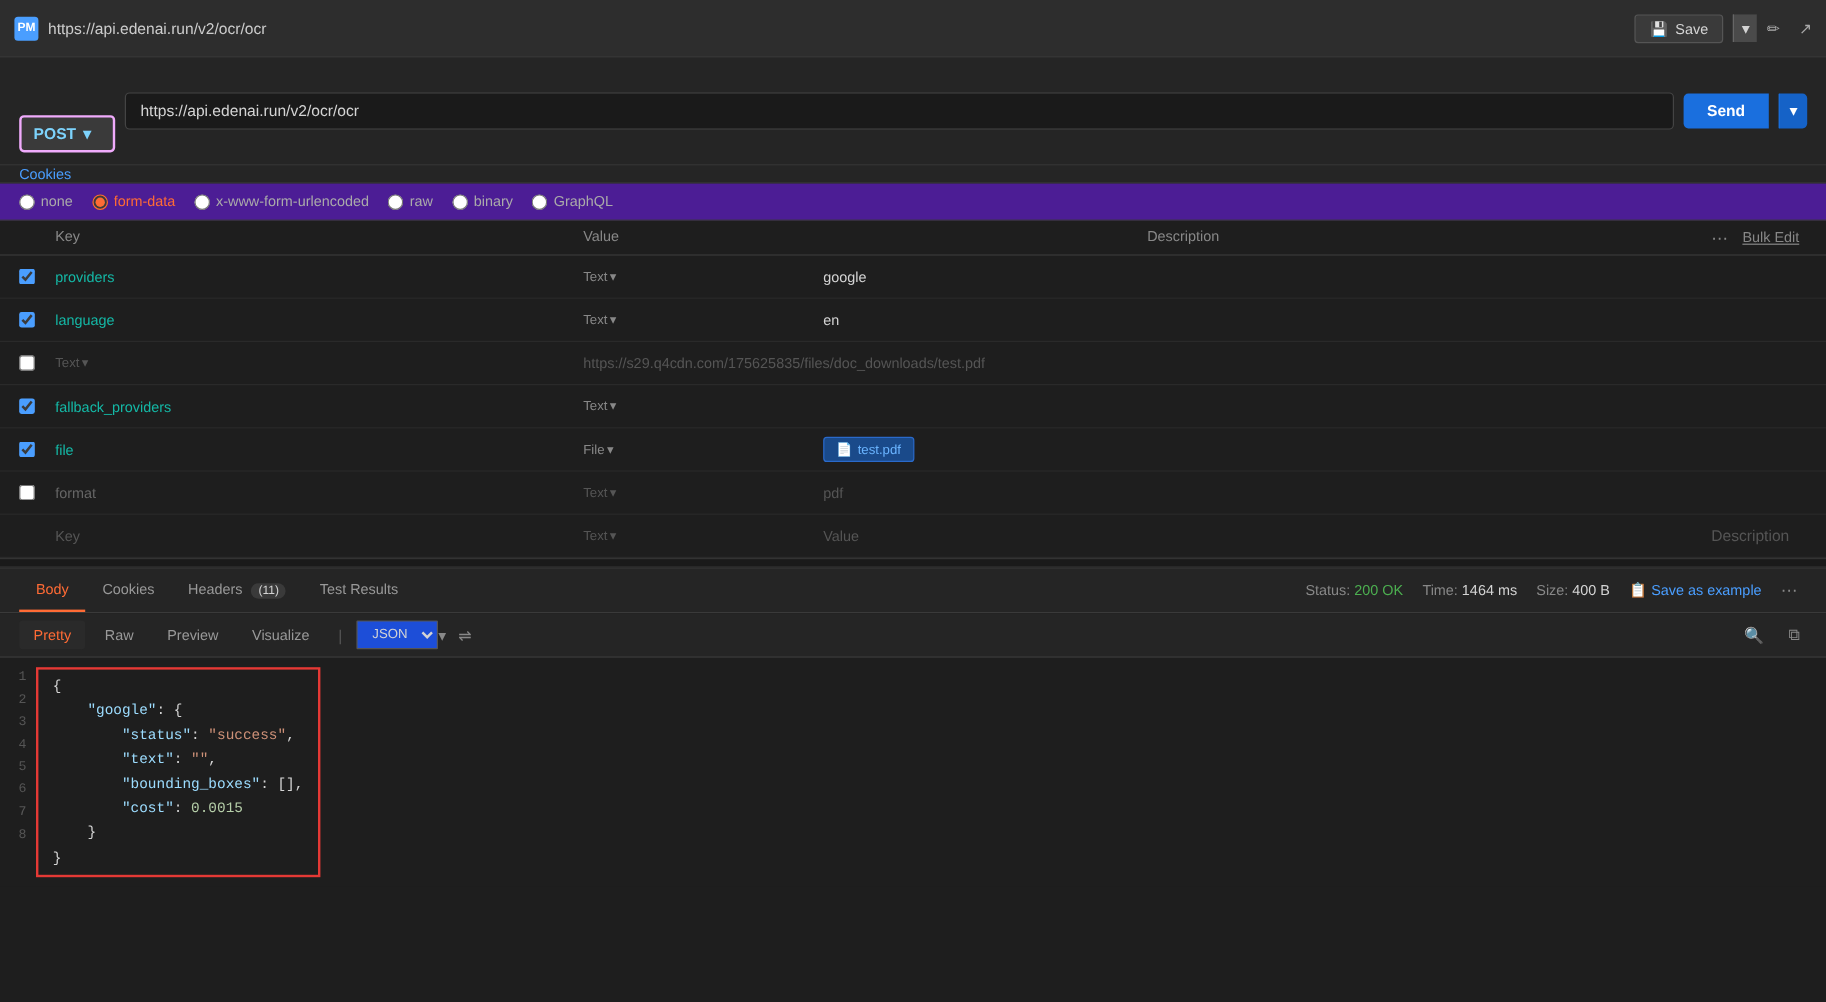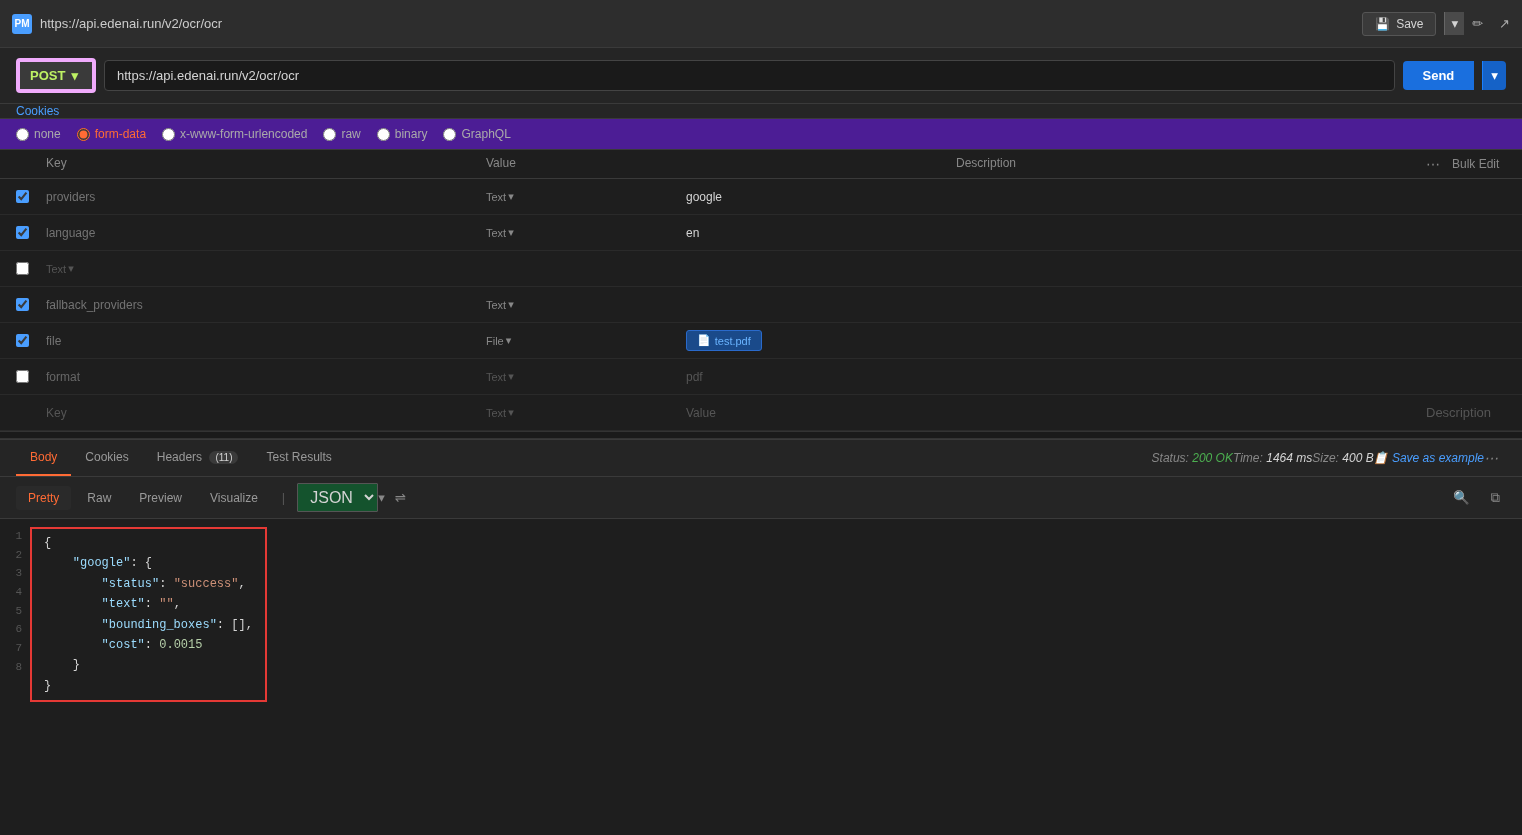--- a/index.html
+++ b/index.html
@@ -70,31 +70,32 @@
     .url-bar {
       background: #252525;
       padding: 10px 16px;
       display: flex;
       align-items: center;
       gap: 8px;
       border-bottom: 1px solid #3a3a3a;
     }
     .method-select {
       background: #3a3a3a;
-      color: #bef264;
-      border: 4px solid #f0abfc;
+      color: #7dd3fc;
+      border: 2px solid #f0abfc;
       padding: 6px 10px;
       border-radius: 4px;
       font-size: 13px;
       font-weight: bold;
       cursor: pointer;
       display: flex;
       align-items: center;
       gap: 6px;
       min-width: 80px;
+      margin-top: 38px;
     }
     .url-input {
       flex: 1;
       background: #1a1a1a;
       border: 1px solid #444;
       color: #d4d4d4;
       padding: 7px 12px;
       border-radius: 4px;
       font-size: 13px;
     }
@@ -198,21 +199,21 @@
     }
     .table-row {
       display: grid;
       grid-template-columns: 30px 440px 200px 1fr 80px;
       padding: 4px 16px;
       border-bottom: 1px solid #2a2a2a;
       align-items: center;
       min-height: 36px;
     }
     .table-row .key-cell {
-      color: #737373;
+      color: #14b8a6;
       font-size: 12px;
     }
     .table-row .key-cell.dimmed {
       color: #666;
     }
     .type-select {
       background: transparent;
       border: none;
       color: #888;
       font-size: 11px;
@@ -247,20 +248,21 @@
       accent-color: #4a9eff;
       cursor: pointer;
     }
     .bulk-edit {
       color: #888;
       font-size: 12px;
       cursor: pointer;
       display: flex;
       align-items: center;
       gap: 4px;
+      text-decoration: underline;
     }
     
     .response-section {
       background: #1e1e1e;
       border-top: 1px solid #3a3a3a;
     }
     .response-tabs-bar {
       display: flex;
       align-items: center;
       padding: 0 16px;
@@ -269,23 +271,23 @@
       background: #252525;
     }
     .response-tabs-left {
       display: flex;
       gap: 0;
       align-items: center;
     }
     .response-tabs-right {
       display: flex;
       align-items: center;
+      gap: 16px;
       font-size: 12px;
       color: #888;
-      font-style: italic;
     }
     .status-ok {
       color: #4caf50;
     }
     .time-val {
       color: #d4d4d4;
     }
     .size-val {
       color: #d4d4d4;
     }
@@ -308,26 +310,26 @@
       color: #999;
       cursor: pointer;
       border-radius: 3px;
       font-size: 12px;
     }
     .format-tab.active {
       color: #ff6b35;
       background: #2a2a2a;
     }
     .json-select {
-      background: #14532d;
+      background: #1d4ed8;
       border: 1px solid #555;
       color: #d4d4d4;
       padding: 4px 8px;
       border-radius: 1px;
-      font-size: 16px;
+      font-size: 11px;
       cursor: pointer;
     }
     .wrap-btn {
       padding: 5px 8px;
       color: #888;
       cursor: pointer;
     }
     .json-brace { color: #d4d4d4; }
     .json-key { color: #9cdcfe; }
     .json-string { color: #ce9178; }
@@ -488,20 +490,21 @@
   </div>
 
   <div class="table-row">
     <div class="checkbox-cell">
       <input type="checkbox" style="">
     </div>
     <div class="type-select" style="color:#555;">
       <span>Text</span>
       <span>▾</span>
     </div>
+    <span class="value-cell dimmed">https://s29.q4cdn.com/175625835/files/doc_downloads/test.pdf</span>
     <span></span>
   </div>
 
   <div class="table-row">
     <div class="checkbox-cell">
       <input type="checkbox" checked="" style="">
     </div>
     <span class="key-cell">fallback_providers</span>
     <div class="type-select">
       <span>Text</span>

